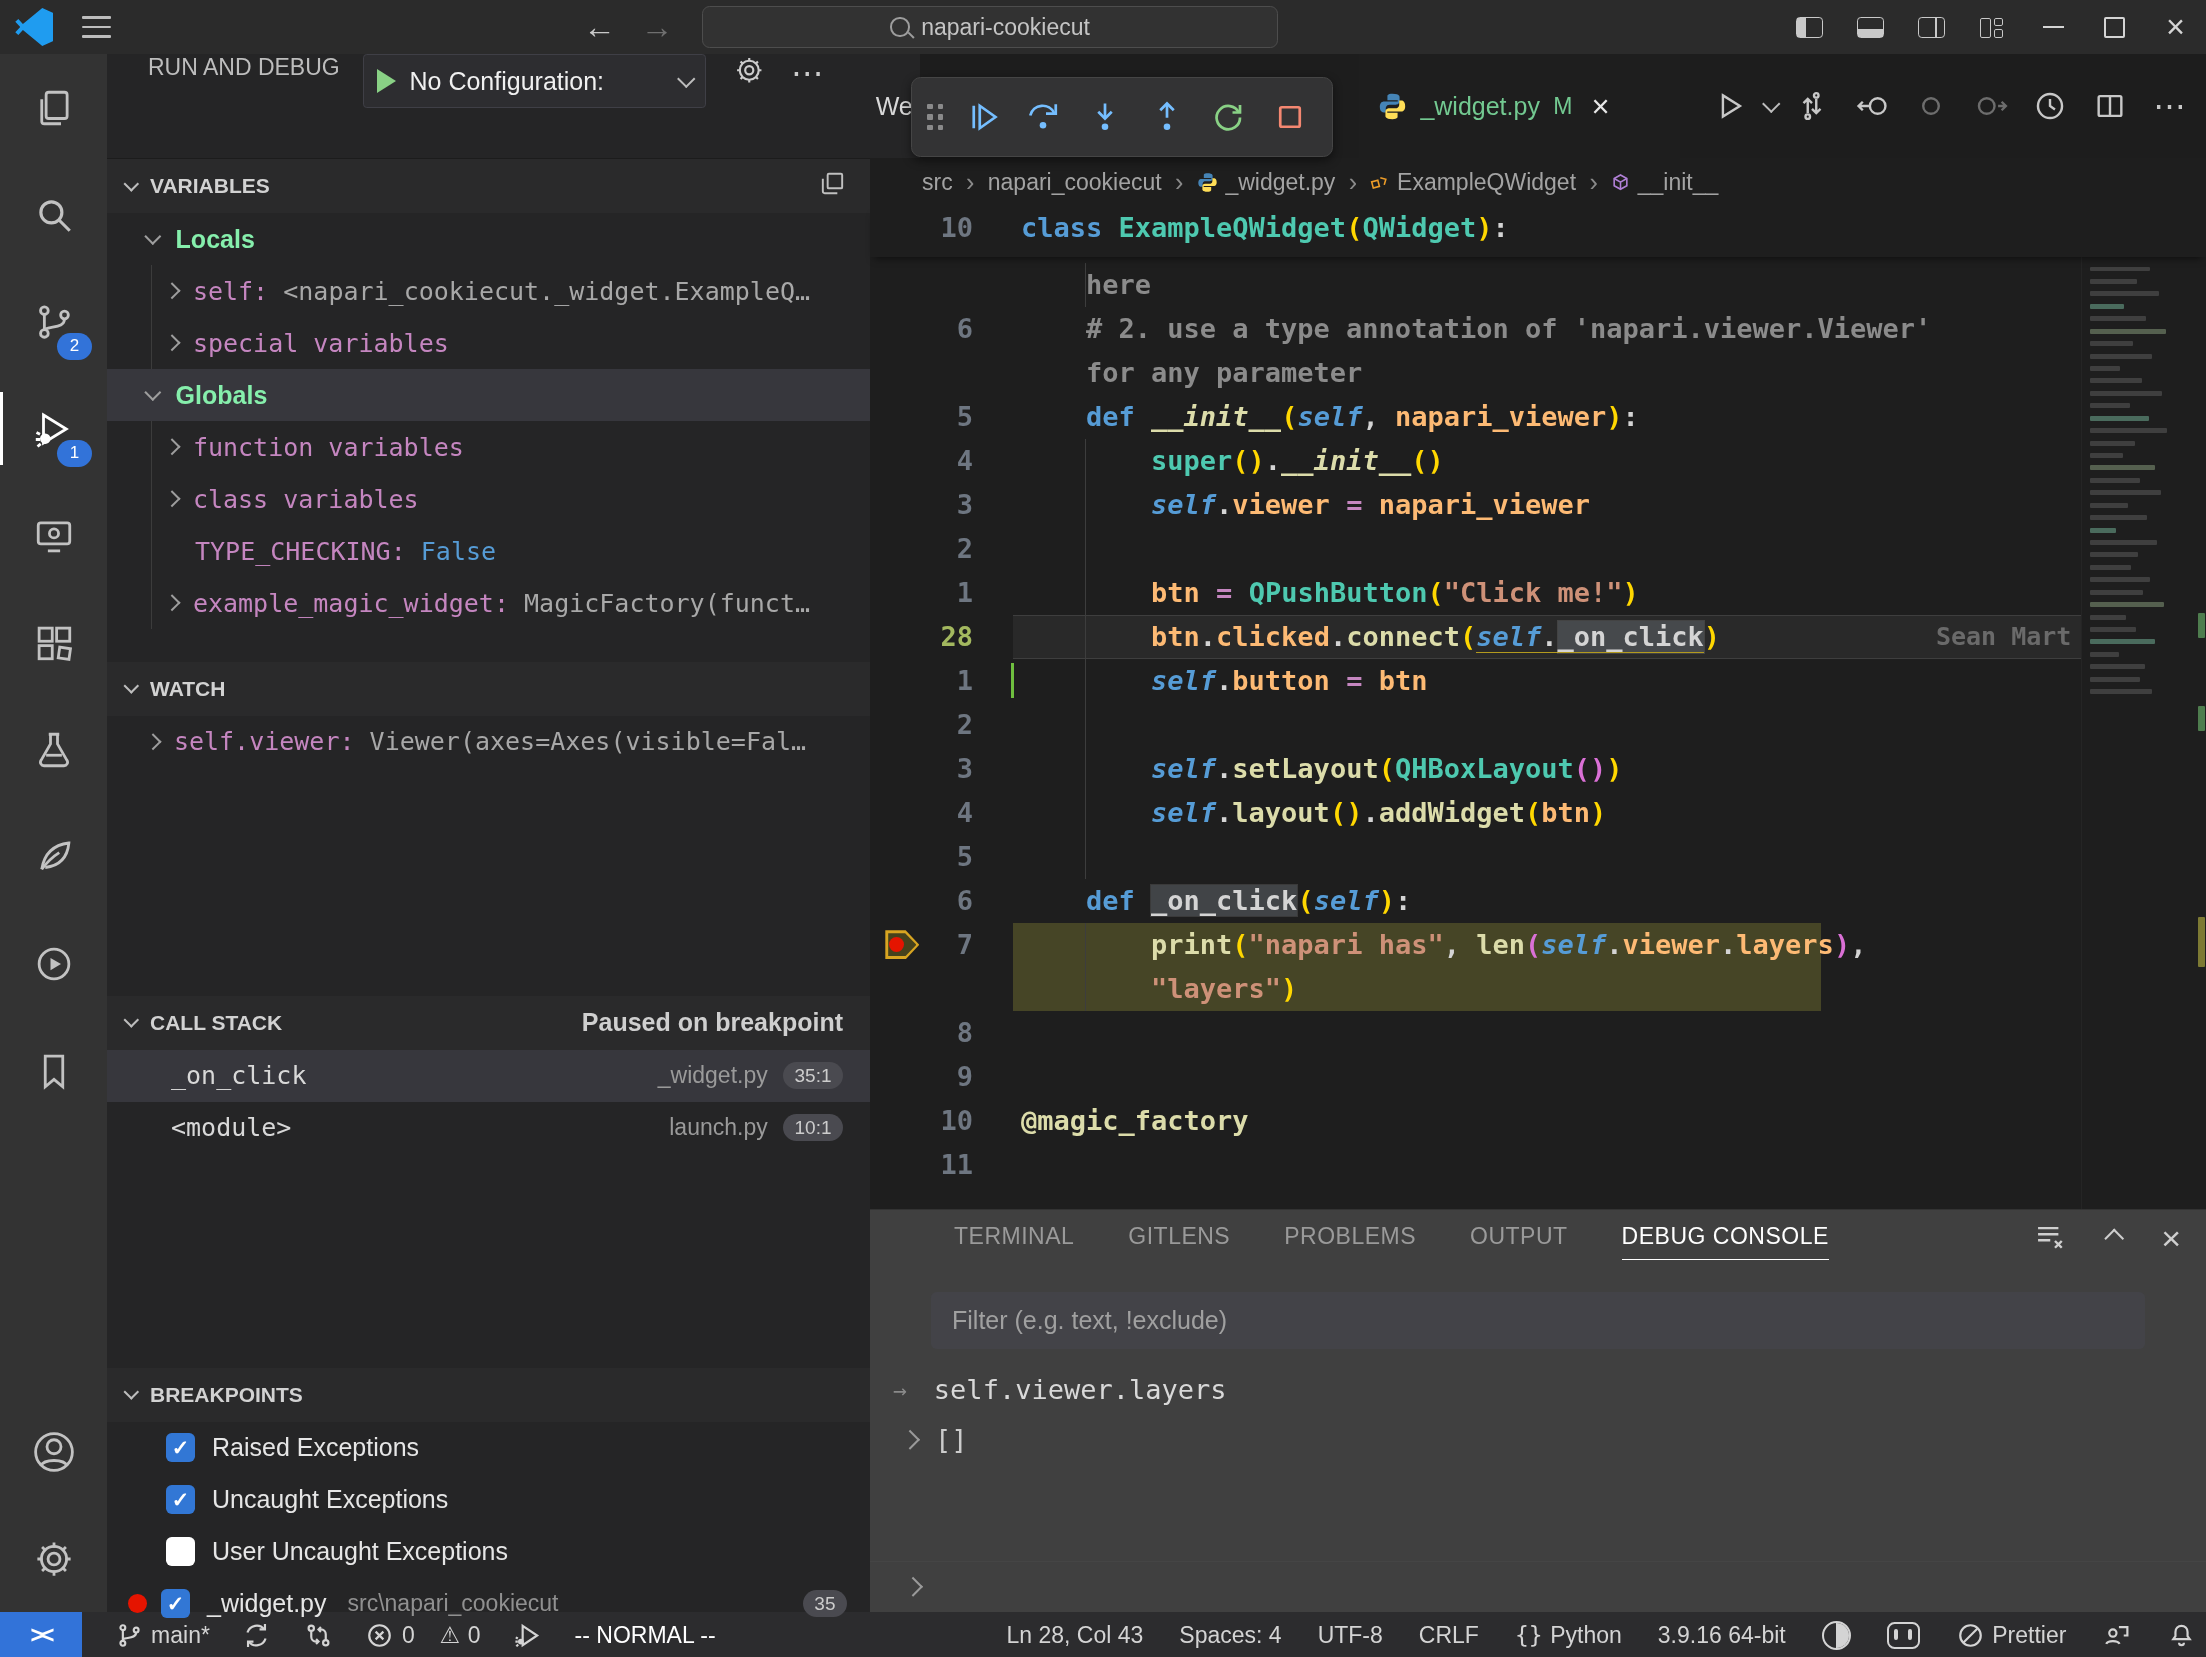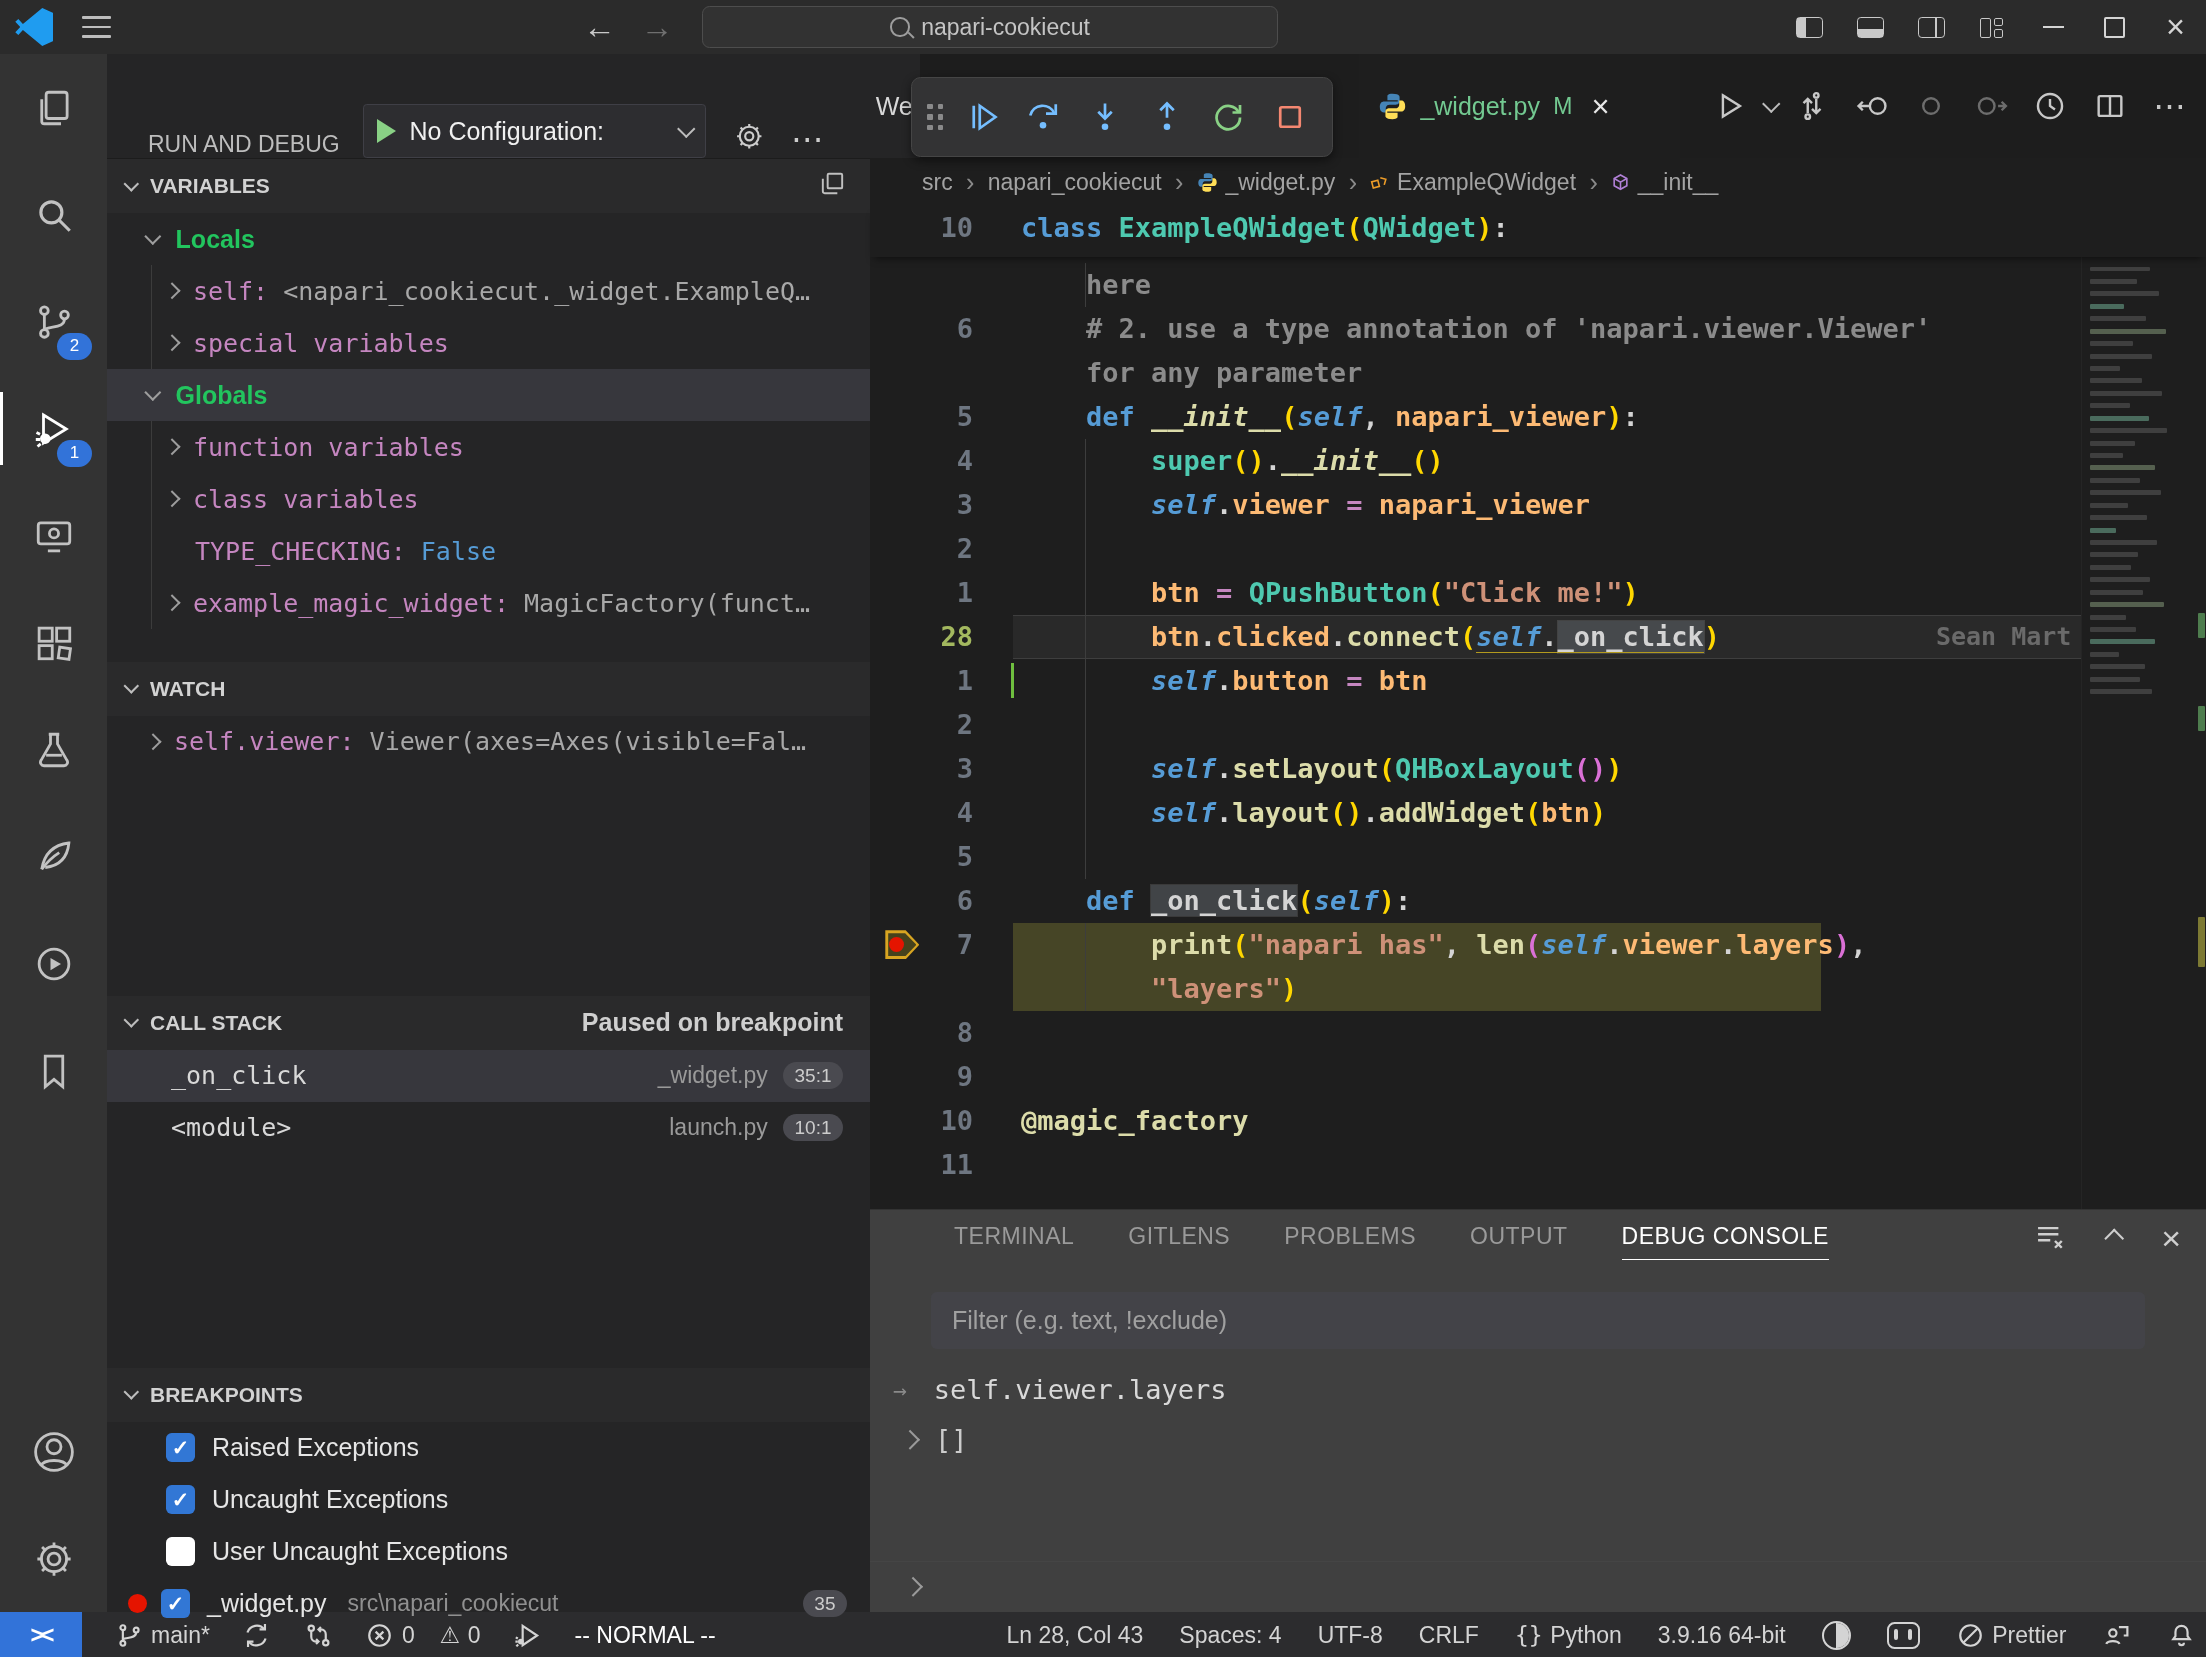--- a/index.html
+++ b/index.html
@@ -39,41 +39,41 @@
   .act-item{width:107px;height:107px;display:flex;align-items:center;justify-content:center;position:relative;color:#c2c2c2;cursor:pointer;}
   .act-item svg{width:42px;height:42px;}
   .act-item.active{color:#ffffff;}
   .act-item.active::before{content:"";position:absolute;left:0;top:17px;bottom:17px;width:2.9px;background:#ffffff;}
   .act-badge{position:absolute;right:15.3px;bottom:15.3px;min-width:27px;height:27px;border-radius:13.4px;background:#3273d9;
     color:#fff;font-size:17px;display:flex;align-items:center;justify-content:center;padding:0 3.8px;}
   .act-spacer{flex:1;}
 
   
   .sidebar{width:763px;background:#252526;flex:none;display:flex;flex-direction:column;font-size:23px;}
-  .sb-top{height:104px;display:flex;align-items:flex-end;flex:none;border-bottom:1px solid #1c1c1c;}
+  .sb-top{height:104px;display:flex;align-items:flex-start;flex:none;border-bottom:1px solid #1c1c1c;}
   .sb-title{margin-left:41px;color:#bdbdbd;font-size:23px;white-space:nowrap;}
   .cfg{margin-left:23px;height:52px;width:315px;background:#2d2d30;border:1px solid #3f3f46;border-radius:3.8px;
     display:flex;align-items:center;padding:0 13.4px;gap:13.4px;}
   .cfg .play{width:0;height:0;border-left:19px solid #89d185;border-top:12.4px solid transparent;border-bottom:12.4px solid transparent;}
   .cfg-label{color:#f0f0f0;font-size:25px;white-space:nowrap;overflow:hidden;flex:1;}
   .chev{display:inline-block;width:10.5px;height:10.5px;border-right:2.4px solid #bdbdbd;border-bottom:2.4px solid #bdbdbd;flex:none;}
   .chev.down{transform:rotate(45deg) translate(-1.9px,-1.9px);}
   .chev.right{transform:rotate(-45deg);}
   .chev.up{transform:rotate(-135deg);}
   .sb-gear{margin-left:27px;}
   .sb-dots{margin-left:25px;color:#cccccc;font-size:32.5px;letter-spacing:1.9px;}
 
   .sec-header{height:54px;background:#2a2a2b;display:flex;align-items:center;gap:13.4px;padding-left:19px;flex:none;
     font-weight:bold;font-size:21px;color:#d2d2d2;position:relative;}
   .sec-header .chev{width:8.6px;height:8.6px;}
   .row{height:52px;display:flex;align-items:center;flex:none;position:relative;font-size:25px;}
   .row .chev{width:9.6px;height:9.6px;border-color:#9e9e9e;}
   .row.sel{background:#37373d;}
   .tree-line{position:absolute;left:44px;top:0;bottom:0;width:1px;background:#3c3c3c;}
-  .grp-label{font-weight:bold;color:#22c55e;margin-left:17px;}
+  .grp-label{font-weight:bold;color:#86efac;margin-left:17px;}
   .grp-chev{margin-left:40px;}
   .child-chev{margin-left:59px;}
   .vname{color:#c586c0;}
   .vval{color:#a8a8a8;}
   .vbool{color:#569cd6;}
   .indent-label{margin-left:15.3px;white-space:nowrap;overflow:hidden;}
   .noexp{margin-left:88px;}
 
   .cs-status{position:absolute;right:27px;font-size:25px;font-weight:bold;color:#cfcfcf;}
   .cs-name{margin-left:64px;color:#d8d8d8;}

